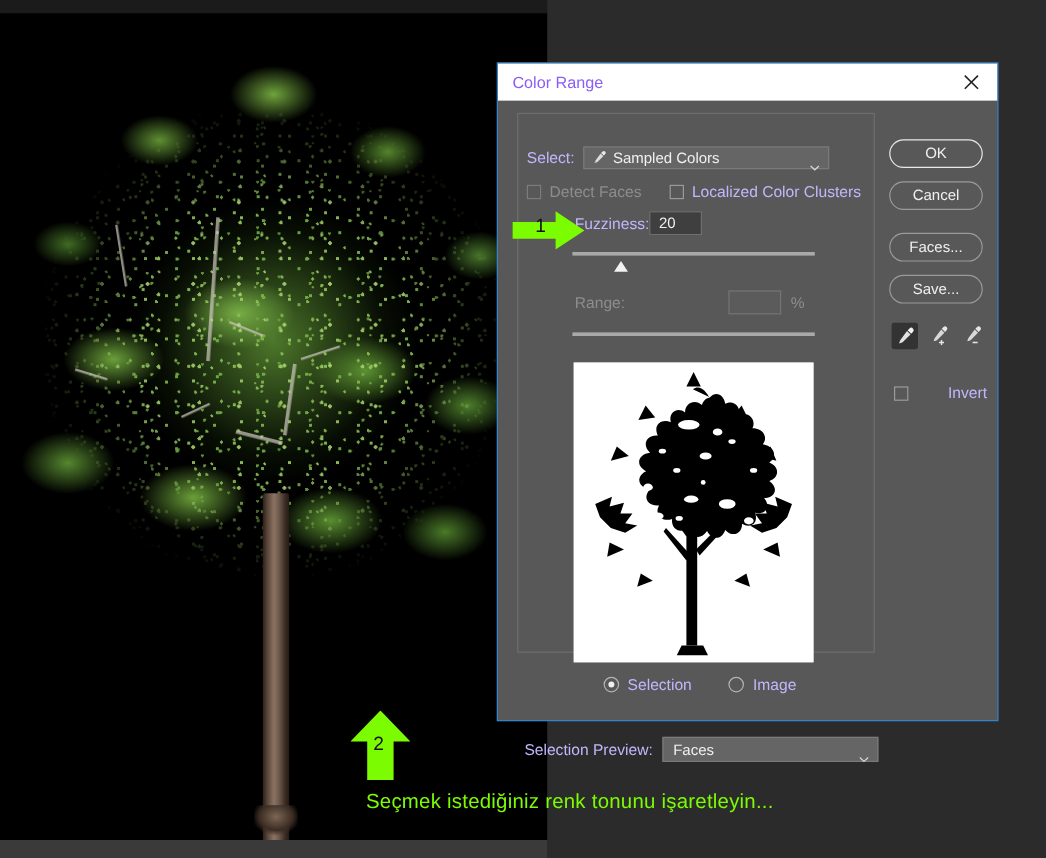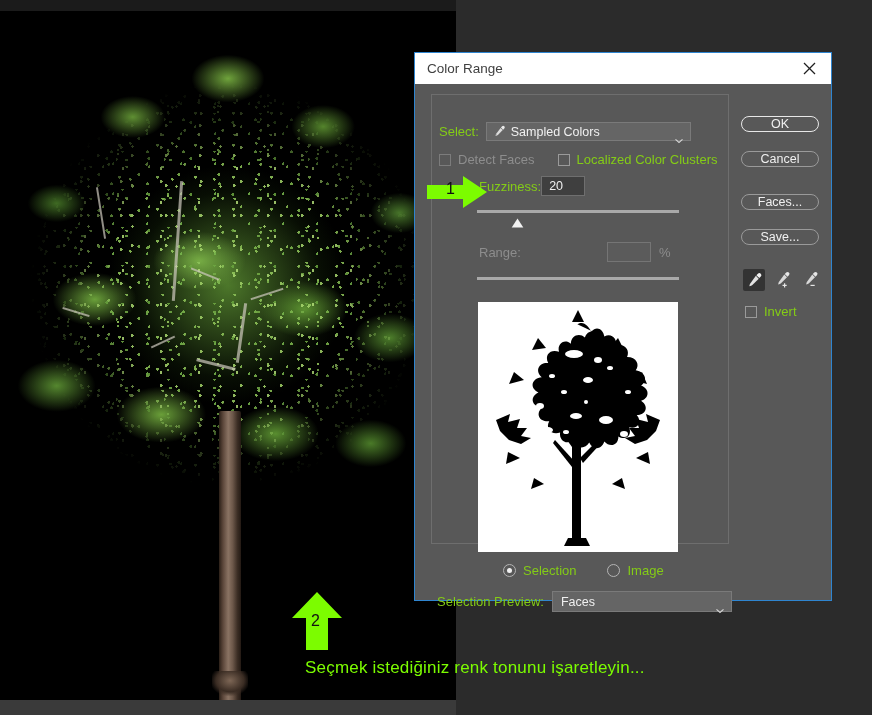--- a/index.html
+++ b/index.html
@@ -125,41 +125,41 @@
     border: 1px solid #2f85d0;
     background: #585858;
     z-index: 30;
     box-shadow: 0 0 0 0 rgba(0,0,0,.4);
   }
   .titlebar {
     height: 31px; background: #ffffff; position: relative;
     display: flex; align-items: center;
   }
   .title-text {
-    margin-left: 12px; color: #404040; font-size: 13.5px;
+    margin-left: 12px; color: #8b5cf6; font-size: 13.5px;
     font-family: "Liberation Sans", sans-serif;
   }
   .close-btn {
     position: absolute; right: 0; top: 0; width: 44px; height: 31px;
     display: flex; align-items: center; justify-content: center;
     color: #202020; font-size: 15px; cursor: pointer;
   }
   .dlg-body {
     position: absolute; left: 0; top: 31px; right: 0; bottom: 0;
     background: #585858;
   }
 
   .groupbox {
     position: absolute; left: 16px; top: 10px; width: 298px; height: 450px;
     border: 1px solid #6e6e6e;
   }
 
   .row { position: absolute; display: flex; align-items: center; }
 
-  .lbl { color: #84cc16; font-size: 13px; font-family: "Liberation Sans", sans-serif; }
+  .lbl { color: #c4b5fd; font-size: 13px; font-family: "Liberation Sans", sans-serif; }
   .lbl.dim { color: #8d8d8d; }
 
   
   #row-select { left: 24px; top: 38px; }
   #row-select .lbl { margin-right: 7px; }
   .select-ctl {
     width: 205px; height: 19px; background: #656565; border: 1px solid #7a7a7a;
     display: flex; align-items: center; position: relative; cursor: pointer;
   }
   .select-ctl .sel-icon { margin-left: 6px; margin-right: 5px; display:flex; }
@@ -217,51 +217,51 @@
     border: 1px solid #b4b4b4; background: #585858;
     margin-right: 7px; position: relative; cursor: pointer;
   }
   .radio.on::after {
     content: ""; position: absolute; left: 3px; top: 3px;
     width: 5px; height: 5px; border-radius: 50%; background: #f0f0f0;
   }
   .radio-gap { width: 31px; }
 
   
-  #row-selprev { left: 22px; top: 507px; }
+  #row-selprev { left: 22px; top: 530px; }
   #selprev-label { margin-right: 8px; }
   .wide-select {
     width: 180px; height: 21px; background: #656565; border: 1px solid #7a7a7a;
     display: flex; align-items: center; position: relative; cursor: pointer;
   }
   .wide-select .sel-text { color: #f0f0f0; font-size: 12.5px; margin-left: 8px; }
 
   
   .btn {
-    position: absolute; left: 326px; width: 78px; height: 16px;
+    position: absolute; left: 326px; width: 78px; height: 24px;
     border: 1px solid #9a9a9a; border-radius: 12px;
     color: #f0f0f0; font-size: 12.5px;
     display: flex; align-items: center; justify-content: center;
     background: #585858; cursor: pointer;
     font-family: "Liberation Sans", sans-serif;
   }
   .btn.primary { border-color: #e8e8e8; }
   #btn-ok     { top: 32px; }
   #btn-cancel { top: 67px; }
   #btn-load   { top: 110px; }
   #btn-save   { top: 145px; }
 
   .eyedroppers { position: absolute; left: 328px; top: 185px; display: flex; gap: 6px; }
   .eyed {
     width: 22px; height: 22px; display: flex; align-items: center; justify-content: center;
     cursor: pointer; border-radius: 2px;
   }
   .eyed.active { background: #333333; }
 
-  #row-invert { left: 330px; top: 220px; }
+  #row-invert { left: 330px; top: 236px; gap: 26px; }
 </style>
 </head>
 <body>
 
 <div id="root">
 
   <div class="app-bg-right"></div>
 
   <div class="canvas-strip-top"></div>
   <div class="canvas-bottom"></div>

